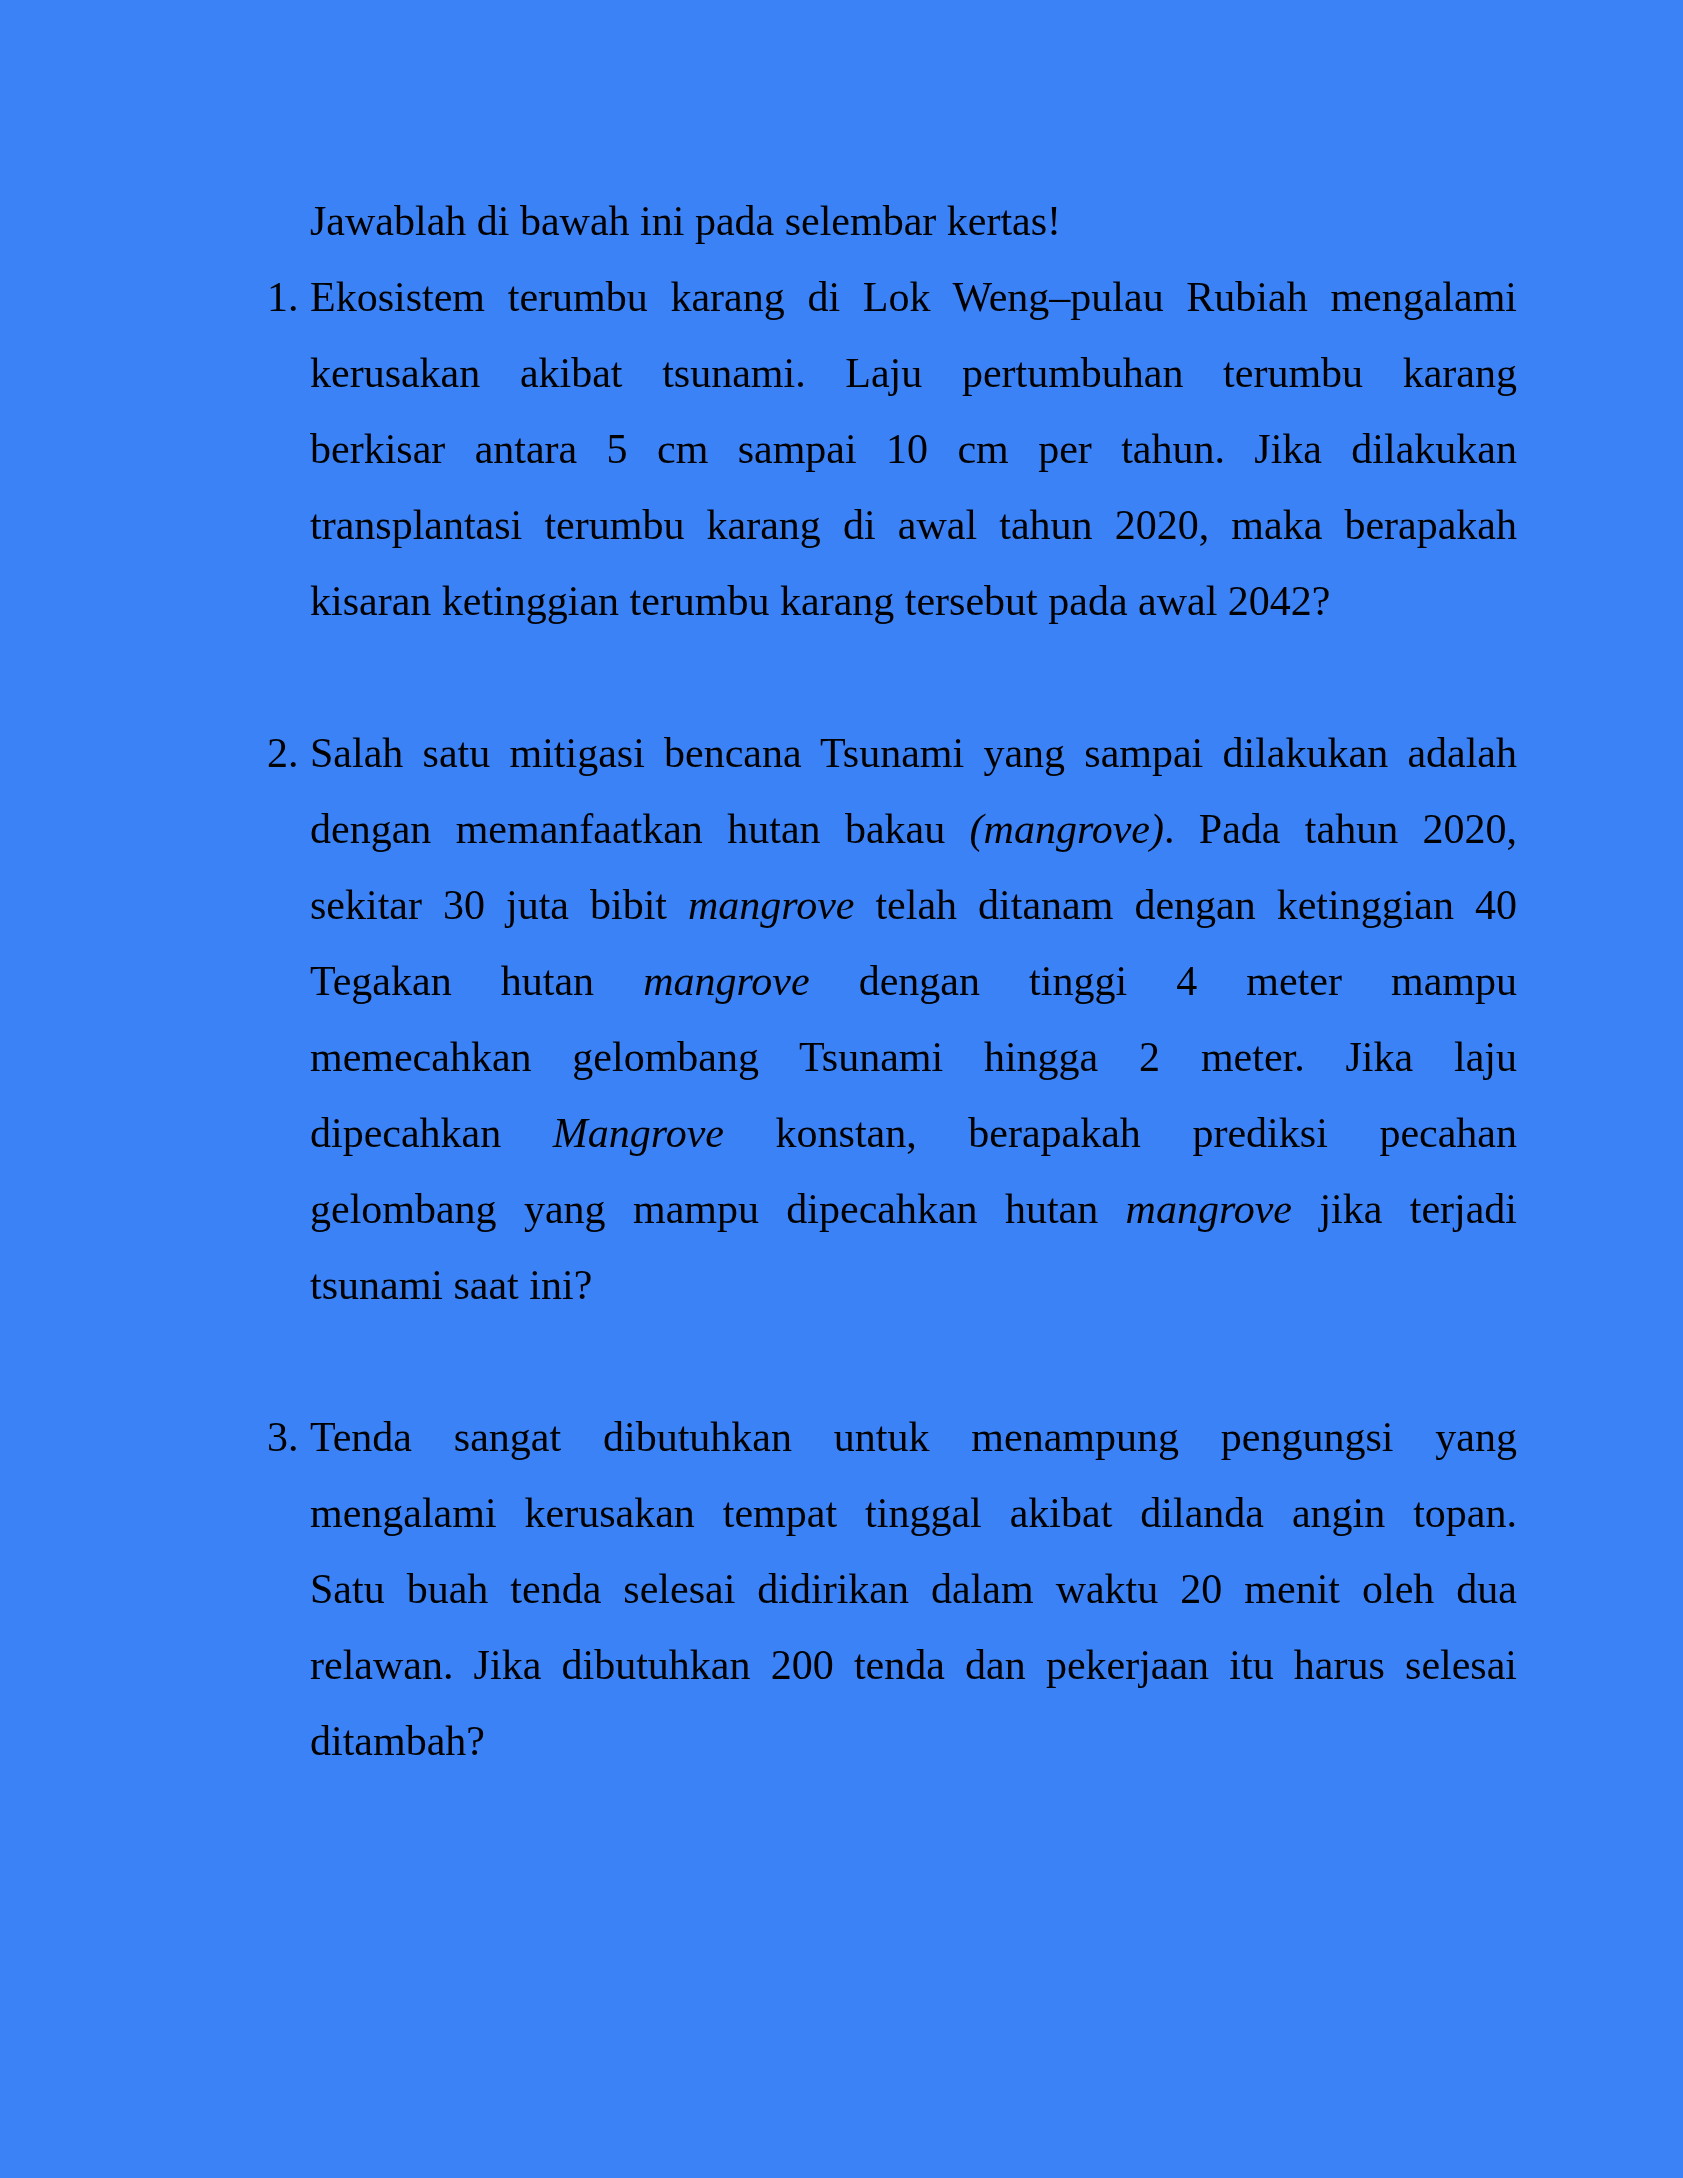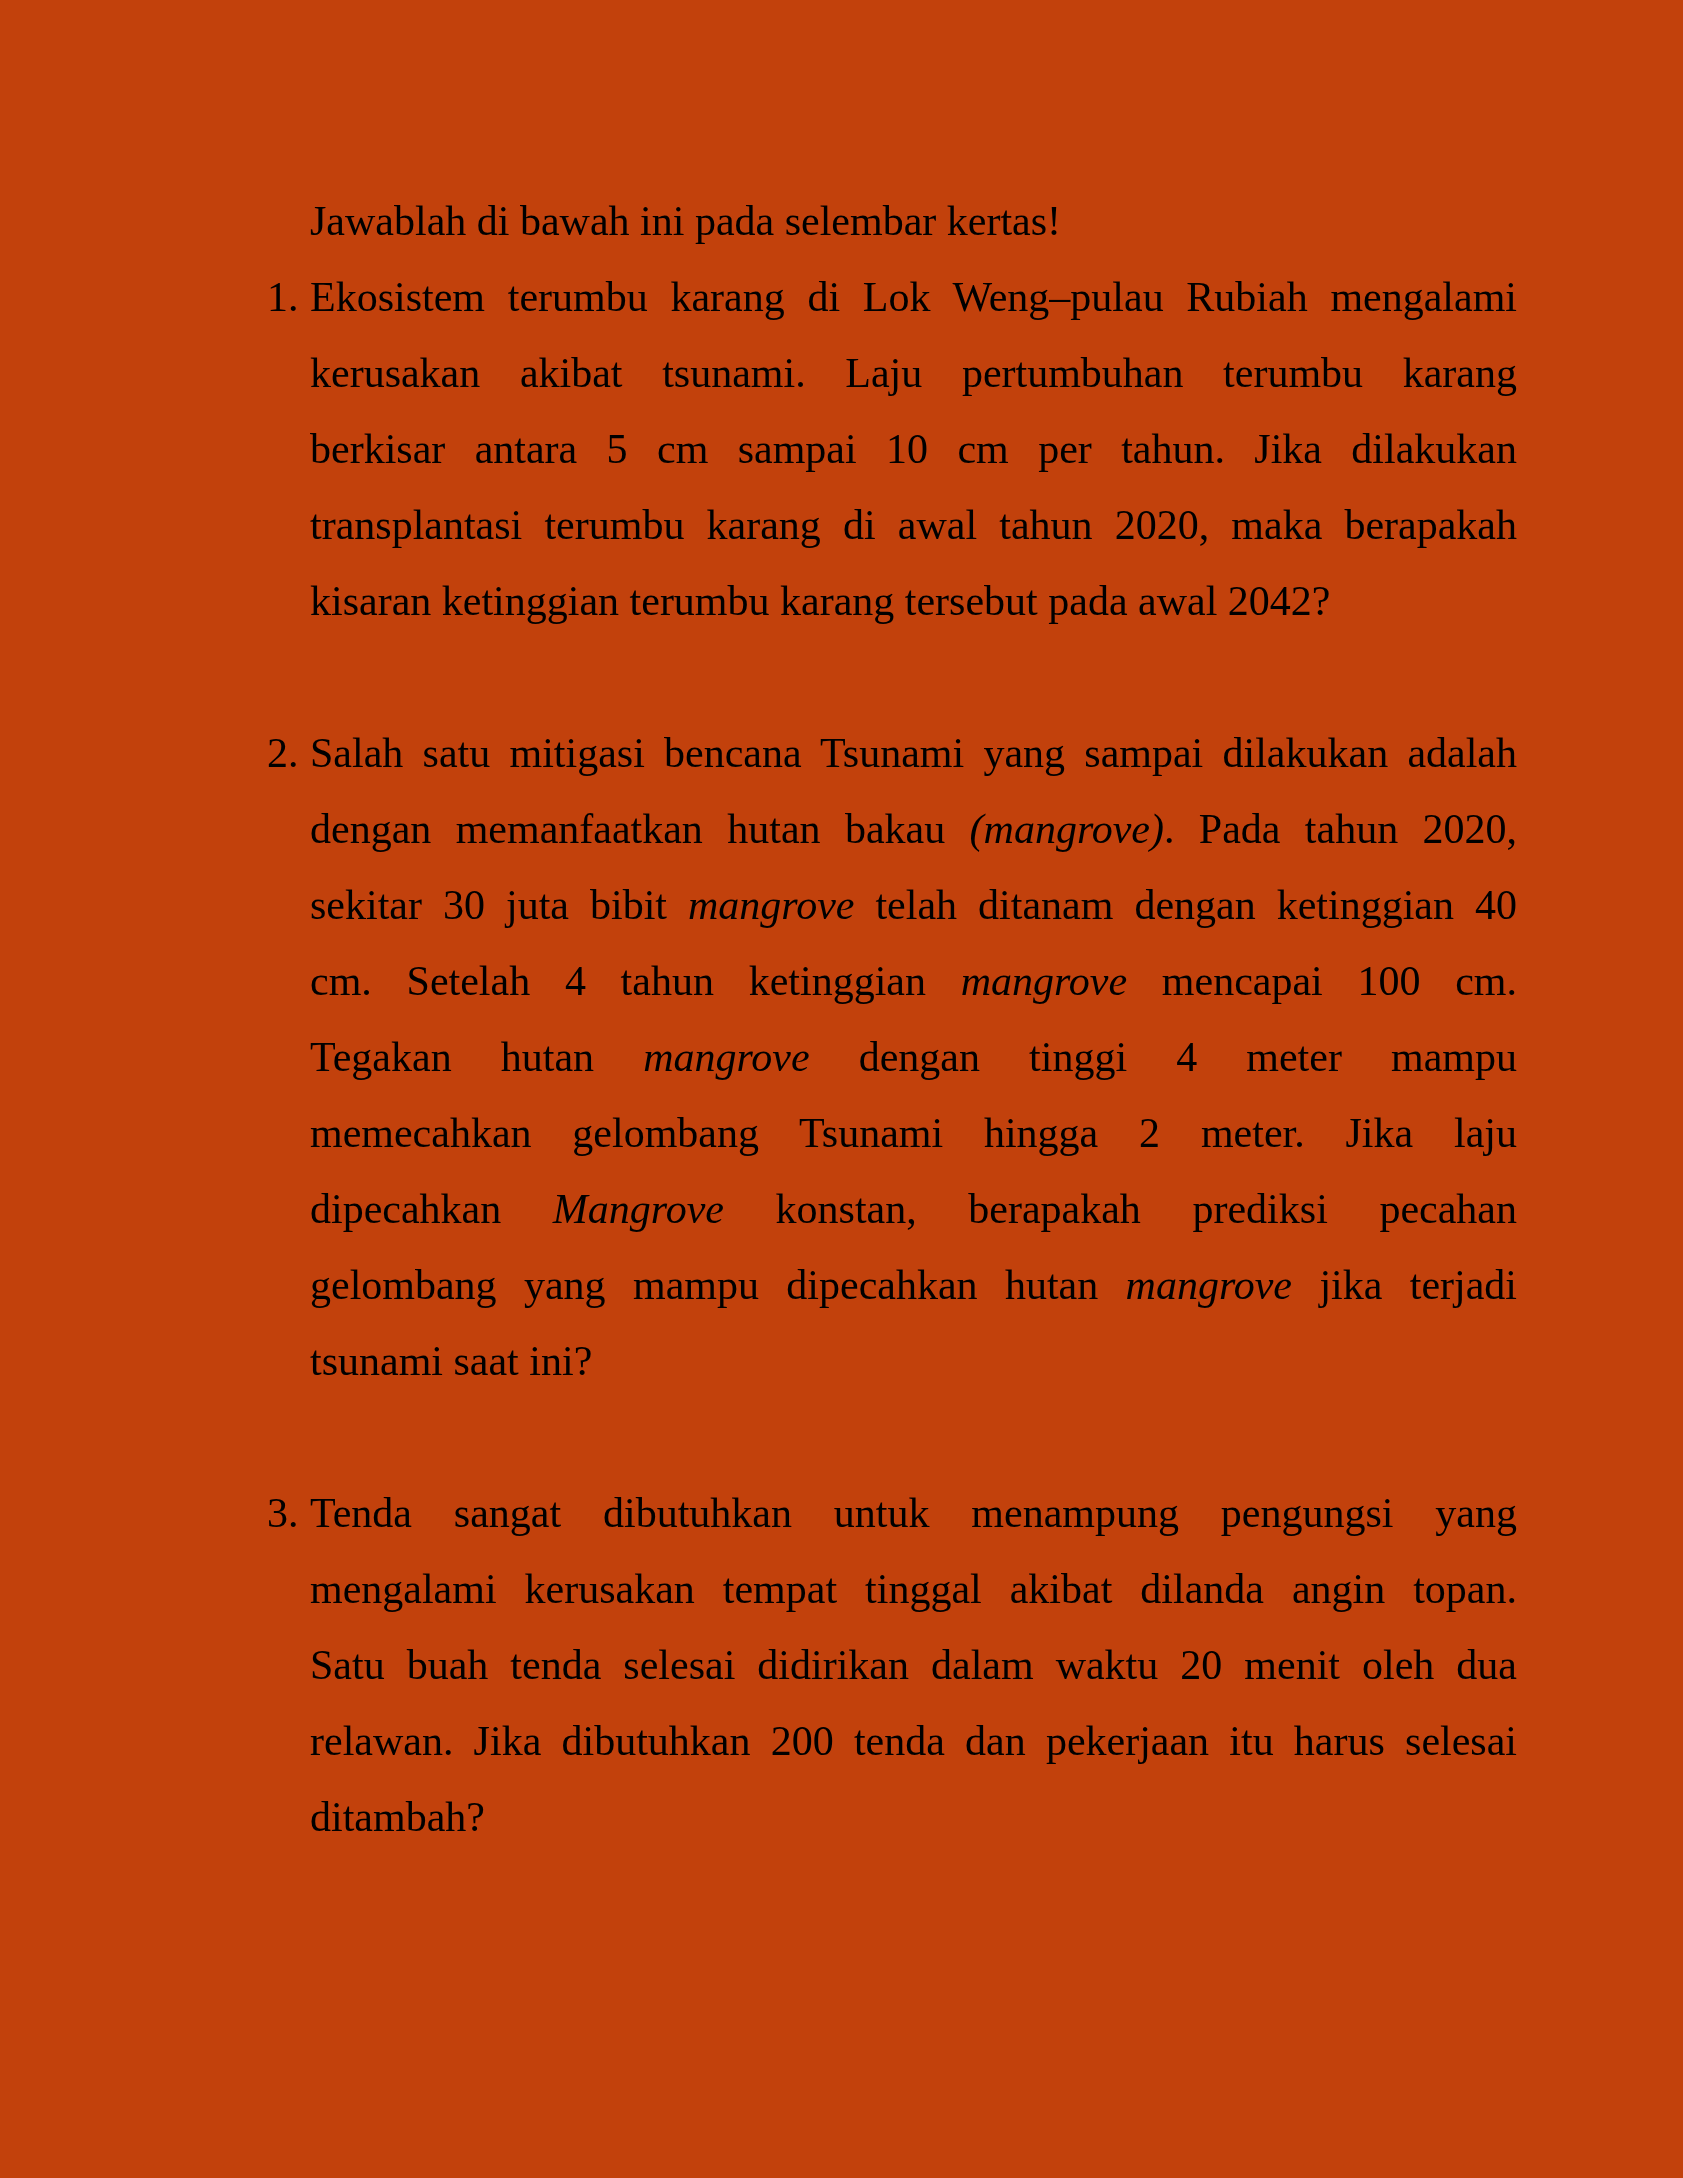--- a/index.html
+++ b/index.html
@@ -11,21 +11,21 @@
     height: 2178px;
     background: #ffffff;
     overflow: hidden;
     position: relative;
     font-family: "Liberation Serif", "DejaVu Serif", serif;
     color: #000000;
   }
   .page {
     position: absolute;
     inset: 0;
-    background: #c2410c;
+    background: #3b82f6;
   }
   .content {
     position: absolute;
     top: 183px;
     left: 267px;
     width: 1250px;
     font-size: 42px;
     line-height: 76px;
     color: #000000;
   }
@@ -70,21 +70,20 @@
           <div class="line"><span>kerusakan akibat tsunami. Laju pertumbuhan terumbu karang</span></div>
           <div class="line"><span>berkisar antara 5 cm sampai 10 cm per tahun. Jika dilakukan</span></div>
           <div class="line"><span>transplantasi terumbu karang di awal tahun 2020, maka berapakah</span></div>
           <div class="line no-stretch"><span>kisaran ketinggian terumbu karang tersebut pada awal 2042?</span></div>
         </div>
         <div class="question">
           <span class="q-number">2.</span>
           <div class="line"><span>Salah satu mitigasi bencana Tsunami yang sampai dilakukan adalah</span></div>
           <div class="line"><span>dengan memanfaatkan hutan bakau </span><i>(mangrove)</i><span>. Pada tahun 2020,</span></div>
           <div class="line"><span>sekitar 30 juta bibit </span><i>mangrove</i><span> telah ditanam dengan ketinggian 40</span></div>
-          <div class="line"><span>cm. Setelah 4 tahun ketinggian </span><i>mangrove</i><span> mencapai 100 cm.</span></div>
           <div class="line"><span>Tegakan hutan </span><i>mangrove</i><span> dengan tinggi 4 meter mampu</span></div>
           <div class="line"><span>memecahkan gelombang Tsunami hingga 2 meter. Jika laju</span></div>
           <div class="line"><span>dipecahkan </span><i>Mangrove</i><span> konstan, berapakah prediksi pecahan</span></div>
           <div class="line"><span>gelombang yang mampu dipecahkan hutan </span><i>mangrove</i><span> jika terjadi</span></div>
           <div class="line no-stretch"><span>tsunami saat ini?</span></div>
         </div>
         <div class="question">
           <span class="q-number">3.</span>
           <div class="line"><span>Tenda sangat dibutuhkan untuk menampung pengungsi yang</span></div>
           <div class="line"><span>mengalami kerusakan tempat tinggal akibat dilanda angin topan.</span></div>

